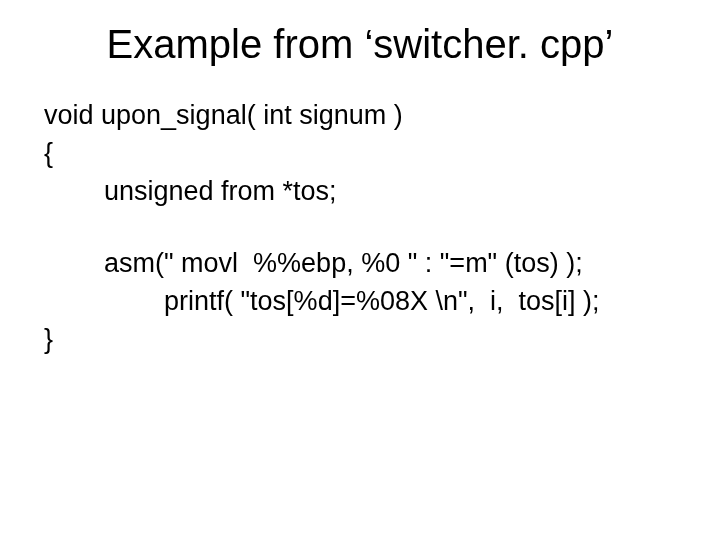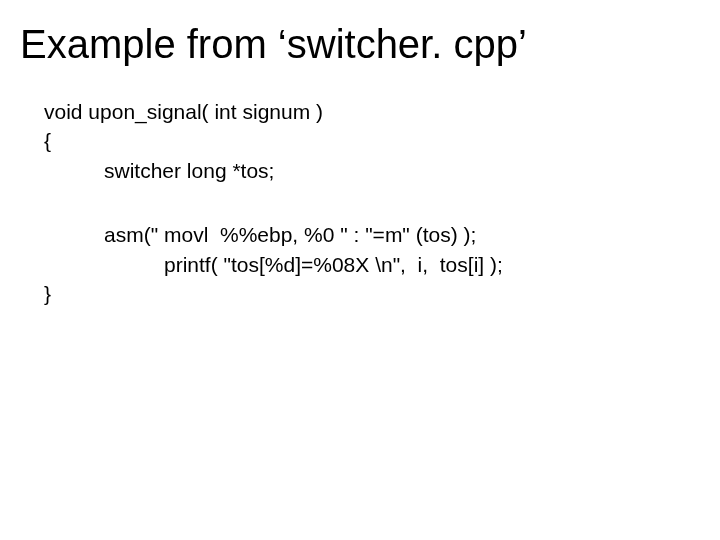--- a/index.html
+++ b/index.html
@@ -12,26 +12,26 @@
       color: #000000;
       overflow: hidden;
     }
     .slide {
       box-sizing: border-box;
       padding-top: 22px;
     }
     .title {
       font-size: 40px;
       font-weight: 400;
-      text-align: left;
+      text-align: center;
       margin: 0;
       padding: 0 20px 30px 20px;
     }
     .code-block {
-      font-size: 21px;
+      font-size: 27px;
       line-height: 1.4;
       padding-left: 44px;
       padding-right: 20px;
     }
     .code-line {
       white-space: pre;
     }
     .indent-1 {
       padding-left: 60px;
     }
@@ -43,19 +43,19 @@
     }
   </style>
 </head>
 <body>
 
 <div class="slide">
   <h1 class="title">Example from ‘switcher. cpp’</h1>
   <div class="code-block">
     <div class="code-line">void upon_signal( int signum )</div>
     <div class="code-line">{</div>
-    <div class="code-line indent-1">switcher long *tos;</div>
+    <div class="code-line indent-1">unsigned from *tos;</div>
     <div class="blank-line"></div>
     <div class="code-line indent-1">asm(" movl  %%ebp, %0 " : "=m" (tos) );</div>
     <div class="code-line indent-2">printf( "tos[%d]=%08X \n",  i,  tos[i] );</div>
     <div class="code-line">}</div>
   </div>
 </div>
 
 </body></html>

